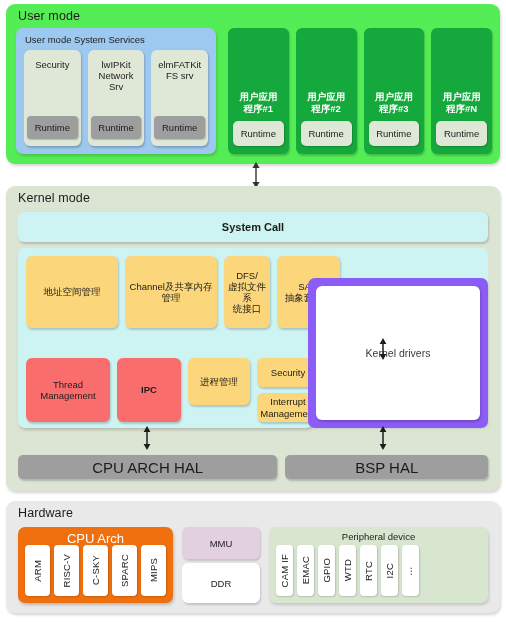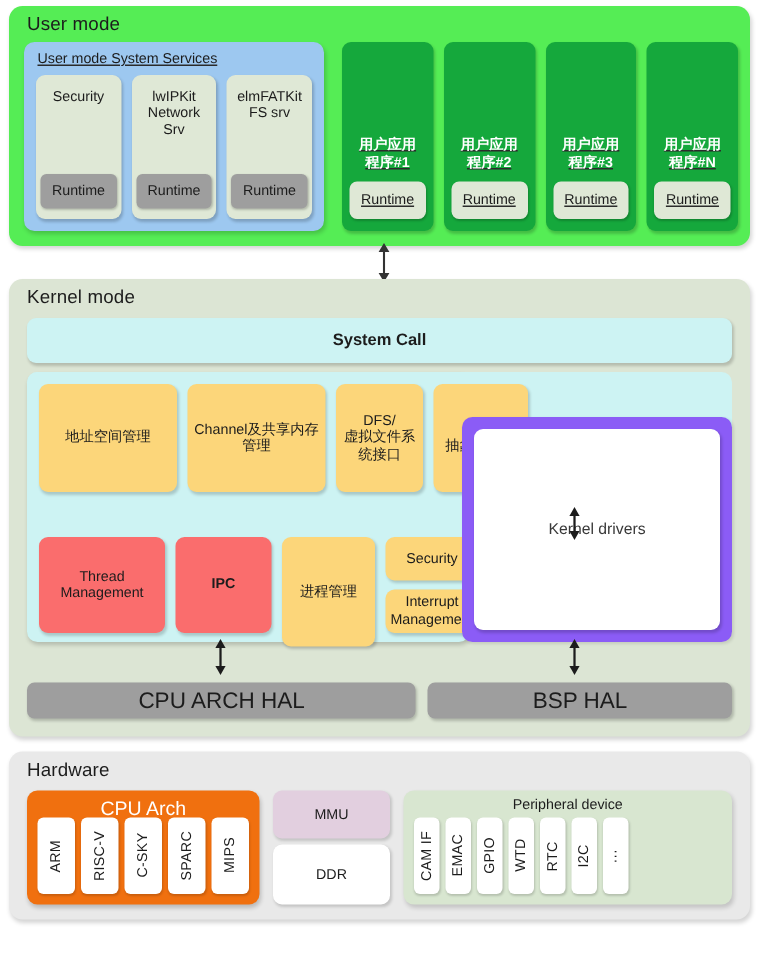--- a/index.html
+++ b/index.html
@@ -51,21 +51,20 @@
     background: #55ed55;
     height: 160px;
     margin: 0 0 0 0;
   }
   #user-mode .section-title { color: #1c1c1c; }
   .user-body {
     position: absolute;
     left: 10px; right: 8px; top: 24px; bottom: 10px;
     display: flex;
     gap: 12px;
-    text-decoration: underline;
   }
   #user-services {
     width: 200px;
     background: #9dc8f0;
     border-radius: 7px;
     box-shadow: 1px 2px 3px rgba(0,0,0,0.18);
     position: relative;
     flex: 0 0 200px;
   }
   #user-services .svc-title {
@@ -415,33 +414,33 @@
 
     <div id="system-call">System Call</div>
 
     <div id="kernel-core"></div>
 
     <div id="kernel-core-wide"></div>
 
     <div class="krow" style="left:20px; top:70px;">
       <div class="box kbox-yellow" style="width:92px;height:72px;">地址空间管理</div>
       <div class="box kbox-yellow" style="width:92px;height:72px;">Channel及共享内存<br>管理</div>
-      <div class="box kbox-yellow" style="width:58px;height:72px;">DFS/<br>虚拟文件系<br>统接口</div>
+      <div class="box kbox-yellow" style="width:46px;height:72px;">DFS/<br>虚拟文件系<br>统接口</div>
       <div class="box kbox-yellow" style="width:63px;height:72px;">SAL/<br>抽象套接字</div>
       <div class="kstack">
         <div class="box kbox-teal" style="width:62px;height:33px;">msh<br>shell</div>
         <div class="box kbox-teal" style="width:62px;height:33px;">ulog</div>
       </div>
       <div class="box kbox-teal" style="width:48px;height:72px;">GDB<br>Server</div>
     </div>
 
     <div class="krow" style="left:20px; top:172px;">
       <div class="box kbox-red" style="width:84px;height:64px;">Thread<br>Management</div>
       <div class="box kbox-red" style="width:64px;height:64px;font-weight:bold;">IPC</div>
-      <div class="box kbox-yellow" style="width:62px;height:73px;">进程管理</div>
+      <div class="box kbox-yellow" style="width:62px;height:47px;">进程管理</div>
       <div class="kstack">
         <div class="box kbox-yellow" style="width:62px;height:29px;">Security</div>
         <div class="box kbox-yellow" style="width:62px;height:29px;">Interrupt<br>Management</div>
       </div>
     </div>
 
     <div id="drivers-panel">
       <div id="kernel-drivers">Kernel drivers</div>
     </div>
 

